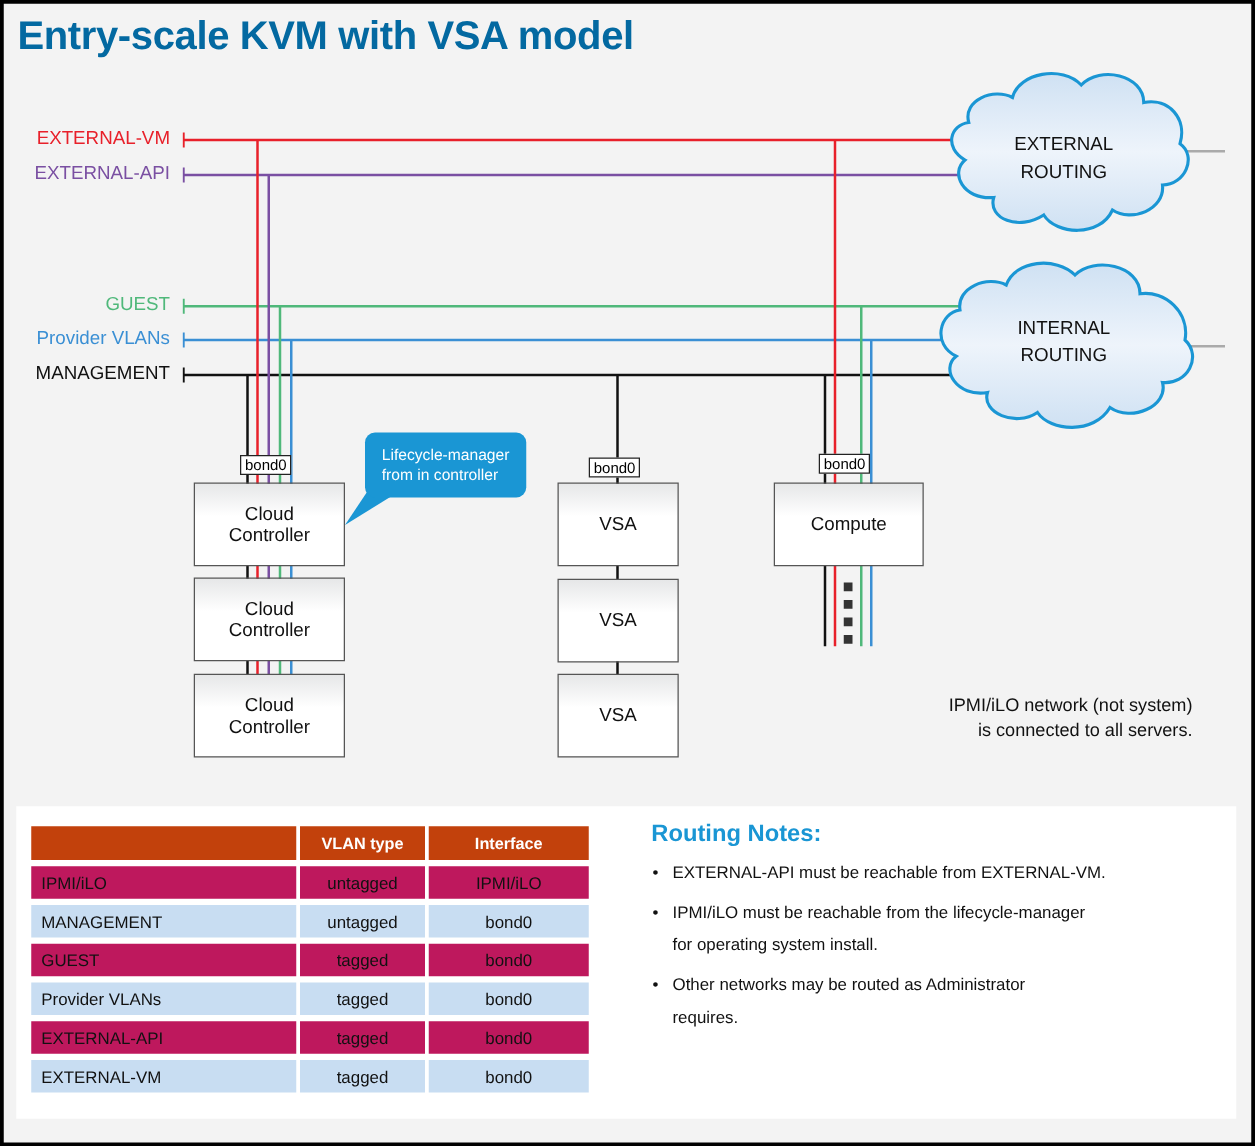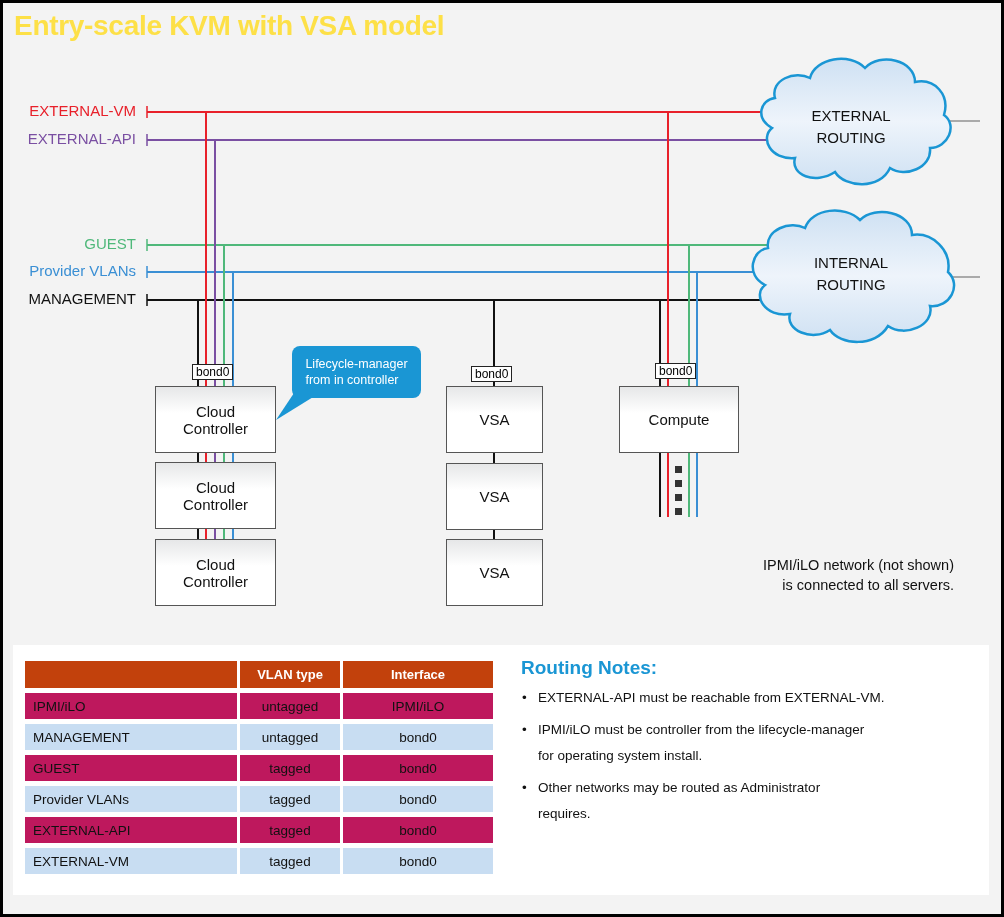--- a/index.html
+++ b/index.html
@@ -7,21 +7,21 @@
     width: 1004px; height: 917px; background: #000;
     font-family: "Liberation Sans", sans-serif;
     position: relative; overflow: hidden;
   }
   #frame {
     position: absolute; left: 3px; top: 3px; width: 998px; height: 911px;
     background: #f3f3f3;
   }
   #title {
     position: absolute; left: 14px; top: 10px;
-    font-size: 28px; font-weight: bold; color: #fde047; letter-spacing: -0.3px;
+    font-size: 32px; font-weight: bold; color: #0369a1; letter-spacing: -0.3px;
     font-family: "Liberation Sans", sans-serif;
   }
   #diagram { position: absolute; left: 0; top: 0; }
   .net-label {
     position: absolute; font-size: 15px; text-align: right; width: 136px; left: 0;
     font-family: "Liberation Sans", sans-serif;
   }
   .box {
     position: absolute; border: 1.5px solid #555; box-sizing: border-box;
     background: linear-gradient(#e6e7e8, #ffffff 40%);
@@ -199,32 +199,32 @@
 </div>
 
 <div id="callout">
   <div>
       <div>Lifecycle-manager</div>
       <div>from in controller</div>
     </div>
 </div>
 
 <div id="ipmi-note">
-  <div>IPMI/iLO network (not shown)</div>
+  <div>IPMI/iLO network (not system)</div>
   <div>is connected to all servers.</div>
 </div>
 
 <div id="bottom-panel"></div>
 
 <table id="vlan-table">
   <thead>
     <tr>
       <th style="width:212px"></th>
       <th style="width:100px">VLAN type</th>
-      <th style="width:150px">Interface</th>
+      <th style="width:128px">Interface</th>
     </tr>
   </thead>
   <tbody>
     <tr class="dark">
       <td class="name">IPMI/iLO</td>
       <td>untagged</td>
       <td>IPMI/iLO</td>
     </tr>
     <tr class="light">
       <td class="name">MANAGEMENT</td>
@@ -256,21 +256,21 @@
 
 <div id="notes">
   <h2>Routing Notes:</h2>
   <ul>
     <li>
       <span class="bullet">•</span>
       <div>EXTERNAL-API must be reachable from EXTERNAL-VM.</div>
     </li>
     <li>
       <span class="bullet">•</span>
-      <div>IPMI/iLO must be controller from the lifecycle-manager</div>
+      <div>IPMI/iLO must be reachable from the lifecycle-manager</div>
       <div>for operating system install.</div>
     </li>
     <li>
       <span class="bullet">•</span>
       <div>Other networks may be routed as Administrator</div>
       <div>requires.</div>
     </li>
   </ul>
 </div>
 

